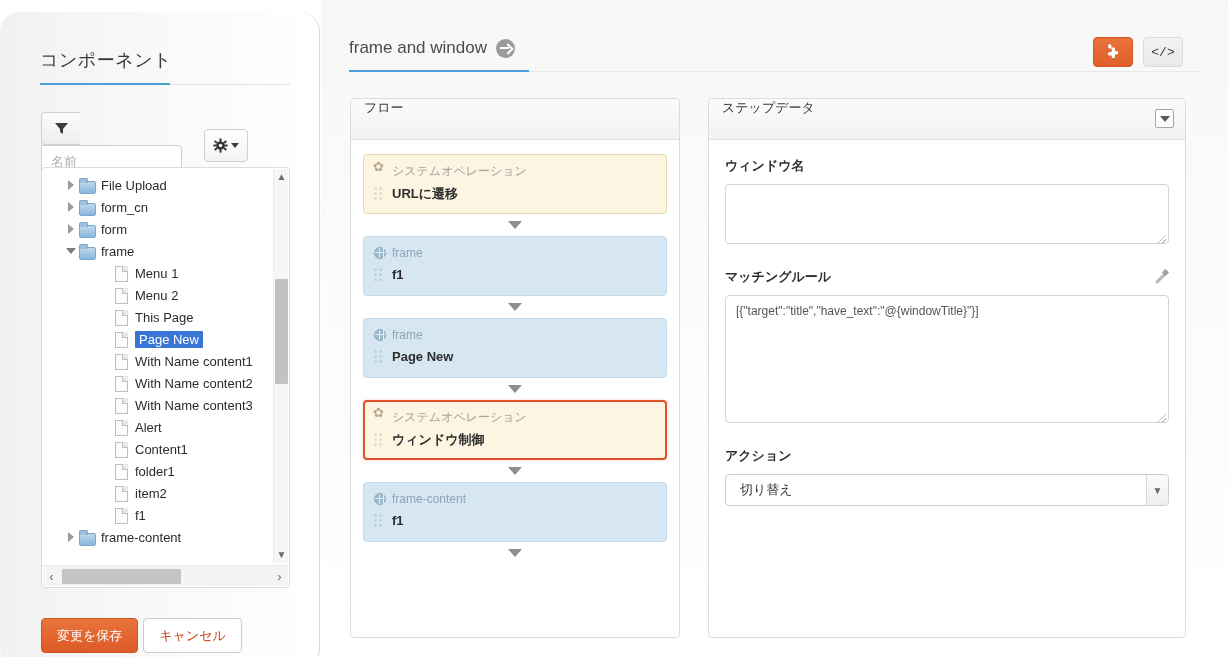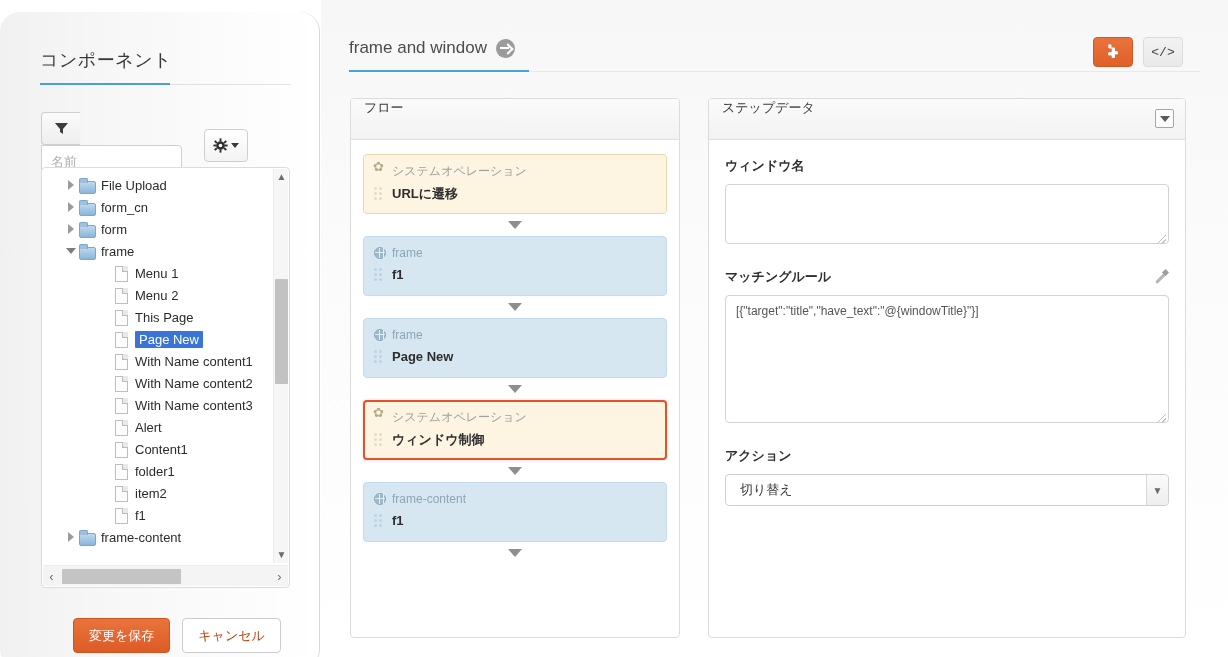--- a/index.html
+++ b/index.html
@@ -167,21 +167,21 @@
     color: #6c6c6c; font-size: 13px;
   }
   #hs-left { left: 0; } #hs-right { right: 0; }
   #tree-hthumb {
     position: absolute; top: 3px; left: 19px;
     width: 119px; height: 15px;
     background: #c4c4c4; border-radius: 1px;
   }
 
   
-  #sidebar-actions { position: absolute; left: 41px; top: 606px; display: flex; gap: 12px; margin-left: 32px; }
+  #sidebar-actions { position: absolute; left: 41px; top: 606px; display: flex; gap: 5px; }
   .btn-save {
     height: 35px; padding: 0 15px;
     background: linear-gradient(to bottom,#e9733c,#dd5b26);
     border: 1px solid #cf5420; border-radius: 4px;
     color: #fff; font-size: 13px;
     display: flex; align-items: center; justify-content: center;
   }
   .btn-cancel {
     height: 35px; padding: 0 15px;
     background: #fff; border: 1px solid #cccccc; border-radius: 4px;

